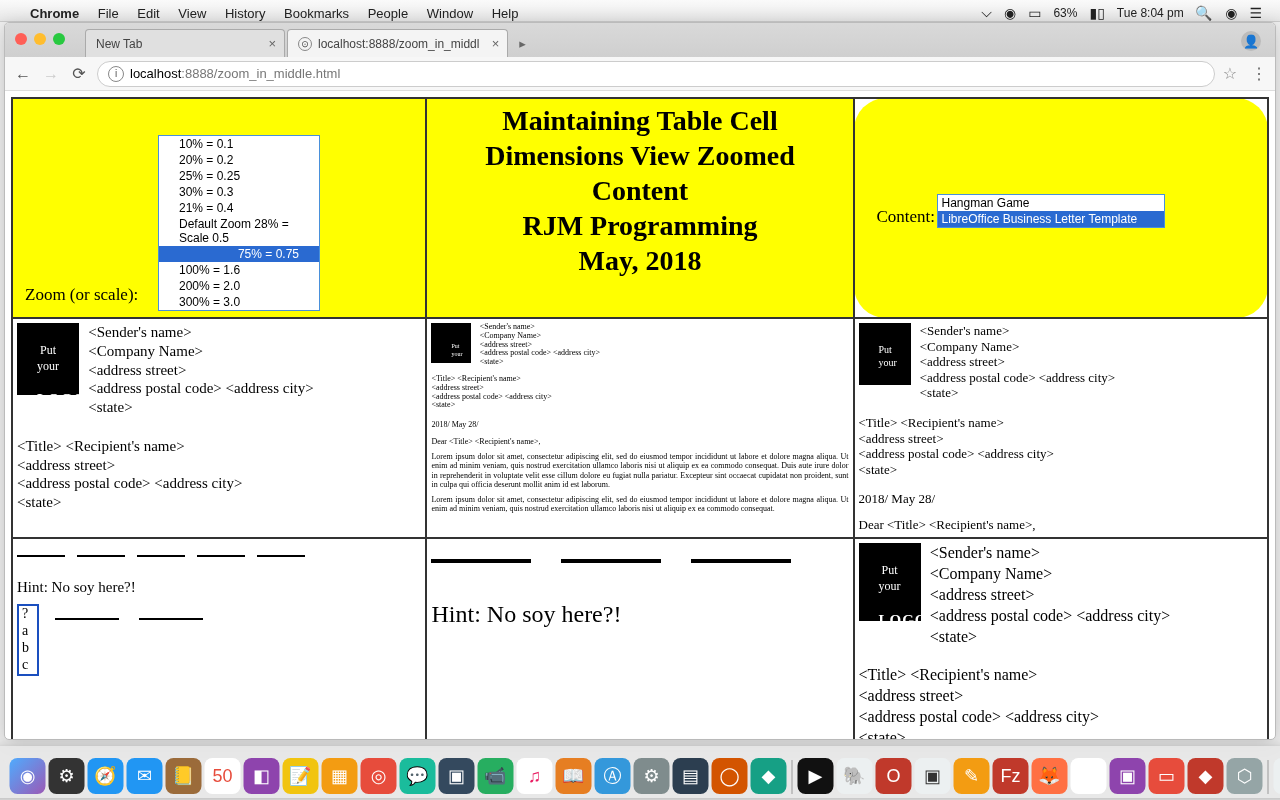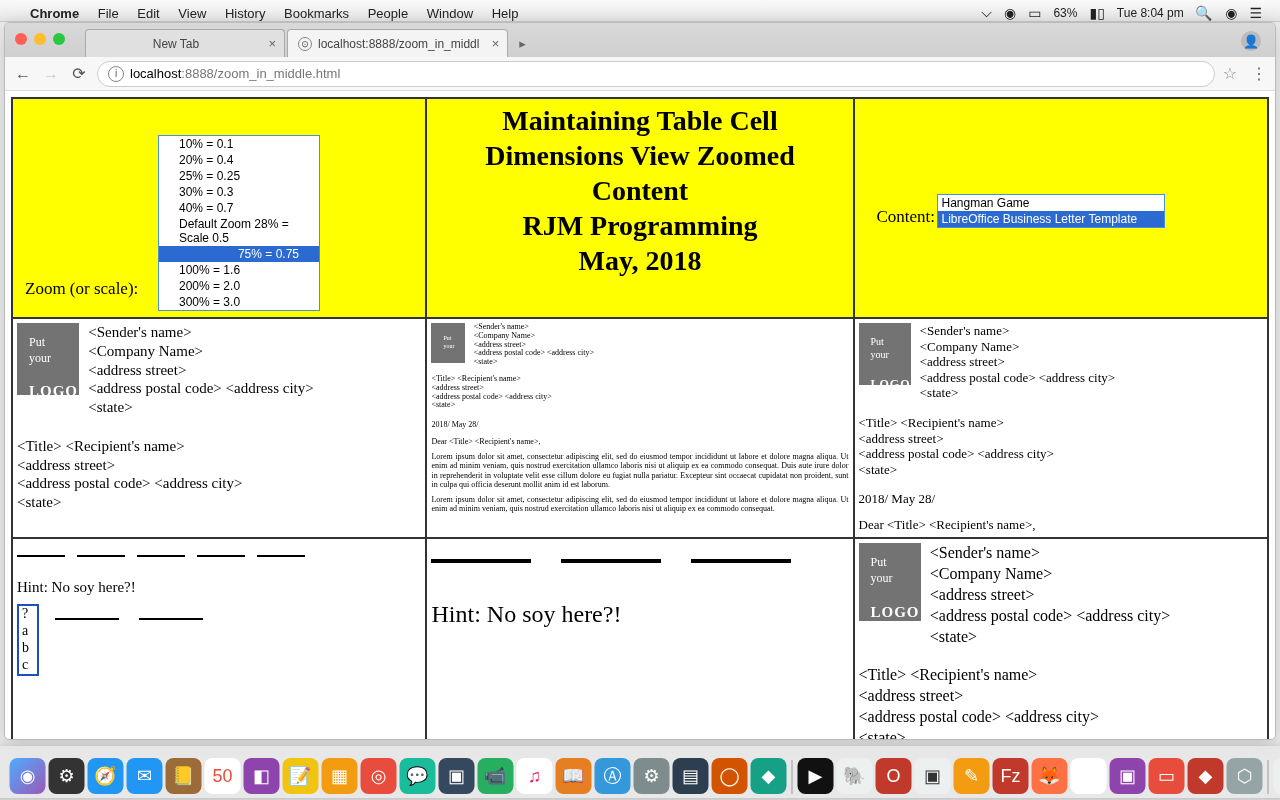--- a/index.html
+++ b/index.html
@@ -13,21 +13,21 @@
 .mac-menubar .right { margin-left: auto; display: flex; align-items: center; gap: 12px; font-size: 12px; }
 .mac-menubar .right .icon { font-size: 14px; }
 
 
 .browser { position: absolute; top: 22px; left: 4px; right: 4px; bottom: 60px; background: #fff; border: 1px solid #bbb; border-radius: 5px; box-shadow: 0 4px 20px rgba(0,0,0,0.2); overflow: hidden; display: flex; flex-direction: column; }
 .tabstrip { height: 34px; background: linear-gradient(#d9d9d9,#cfcfcf); display: flex; align-items: flex-end; padding-left: 8px; position: relative; }
 .traf { display:flex; gap:7px; position:absolute; left:10px; top:10px; }
 .traf .dot { width:12px; height:12px; border-radius:50%; }
 .traf .r{background:#ff5f57}.traf .y{background:#ffbd2e}.traf .g{background:#28c940}
 .tab { height: 28px; background: #f4f4f4; border: 1px solid #aaa; border-bottom: none; border-radius: 4px 4px 0 0; padding: 0 28px 0 10px; margin-left: 2px; display: flex; align-items: center; font-size: 12px; color: #444; position: relative; min-width: 200px; }
-.tab.inactive { background: #e0e0e0; justify-content: center; }
+.tab.inactive { background: #e0e0e0; }
 .tab .x { position: absolute; right: 8px; color: #666; font-size: 13px; }
 .tab .fav { width:14px; height:14px; border:1px solid #888; border-radius:50%; margin-right:6px; display:flex; align-items:center; justify-content:center; font-size:9px; }
 .tabstrip .newtab { width: 20px; height: 20px; margin-left: 4px; margin-bottom: 4px; color:#666; display:flex; align-items:center; justify-content:center;}
 .profile { position:absolute; right:14px; top:8px; width:20px; height:20px; background:#bbb; border-radius:50%; display:flex; align-items:center; justify-content:center; color:#555; font-size:13px;}
 
 .addrbar { height: 34px; background: #f7f7f7; border-bottom: 1px solid #ddd; display:flex; align-items:center; padding: 0 8px; gap: 8px; }
 .addrbar .navbtn { width:20px; text-align:center; color:#555; font-size:16px; }
 .addrbar .navbtn.disabled { color:#ccc; }
 .addrbar .url { flex:1; height:26px; border:1px solid #ccc; border-radius:14px; padding:0 10px; display:flex; align-items:center; font-size:13px; color:#333; background:#fff;}
 .addrbar .url .info { width:16px;height:16px;border:1px solid #888;border-radius:50%;margin-right:6px;display:flex;align-items:center;justify-content:center;font-size:10px;color:#555;}
@@ -40,36 +40,36 @@
 
 
 .grid { width:100%; border-collapse:collapse; }
 .grid td { border:2px solid #333; vertical-align:top; padding:4px; }
 .grid td.top { background: yellow; }
 .grid td.left { width:33%; }
 .grid td.mid { width:34%; }
 .grid td.right { width:33%; }
 
 .zoom-cell { height:220px; position:relative; }
-.zoom-label { position:absolute; left:12px; bottom:18px; font-family:"Times New Roman",serif; font-size:17px; }
+.zoom-label { position:absolute; left:12px; bottom:12px; font-family:"Times New Roman",serif; font-size:17px; }
 .zoom-select { position:absolute; left:145px; top:36px; width:162px; border:1px solid #4a90d9; background:#fff; font-size:12px; }
 .zoom-select .opt { padding:1px 20px; }
 .zoom-select .opt.sel { background:#2a6ad1; color:#fff;text-align:right; }
 
 .title-cell { text-align:center; font-family:"Times New Roman",serif; font-weight:bold; font-size:28px; padding-top:14px; line-height:1.25; }
 
-.content-cell { position:relative; }
+.content-cell { position:relative;border-radius:32px; }
 .content-label { position:absolute; left:22px; top:108px; font-family:"Times New Roman",serif; font-size:17px; }
 .content-select { position:absolute; left:82px; top:95px; width:228px; border:1px solid #4a90d9; background:#fff; font-size:12px; }
 .content-select .opt { padding:1px 4px; }
 .content-select .opt.sel { background:#2a6ad1; color:#fff; }
 
 
 .letter { font-family:"Times New Roman",serif; }
-.logo-box { background:#737373; color:#fff; text-align:left; padding:12px; font-size:12px; line-height:1.3; display:inline-block; vertical-align:top; }
+.logo-box { background:#000000; color:#fff; text-align:center; padding:20px; font-size:12px; line-height:1.3; display:inline-block; vertical-align:top; }
 .logo-box .big { font-weight:bold; letter-spacing:1px;margin-top:16px; }
 .sender-block { display:inline-block; vertical-align:top; margin-left:6px; }
 
 
 .cell00 .logo-box { width:62px; height:72px; font-size:12px; }
 .cell00 .logo-box .big { font-size:15px; }
 .cell00 .sender-block { font-size:15px; line-height:1.25; }
 .cell00 .recip { font-size:15px; margin-top:20px; line-height:1.25; }
 
 
@@ -178,24 +178,24 @@
   </div>
 
   <div class="content">
     <table class="grid">
       <tbody>
           <tr>
         <td class="top left zoom-cell">
           <span class="zoom-label">Zoom (or scale):</span>
           <div class="zoom-select">
             <div class="opt">10% = 0.1</div>
-            <div class="opt">20% = 0.4</div>
+            <div class="opt">20% = 0.2</div>
             <div class="opt">25% = 0.25</div>
             <div class="opt">30% = 0.3</div>
-            <div class="opt">40% = 0.7</div>
+            <div class="opt">21% = 0.4</div>
             <div class="opt">Default Zoom 28% = Scale 0.5</div>
             <div class="opt sel">75% = 0.75</div>
             <div class="opt">100% = 1.6</div>
             <div class="opt">200% = 2.0</div>
             <div class="opt">300% = 3.0</div>
           </div>
         </td>
         <td class="top mid title-cell">
           <div>Maintaining Table Cell</div>
           <div>Dimensions View Zoomed</div>

